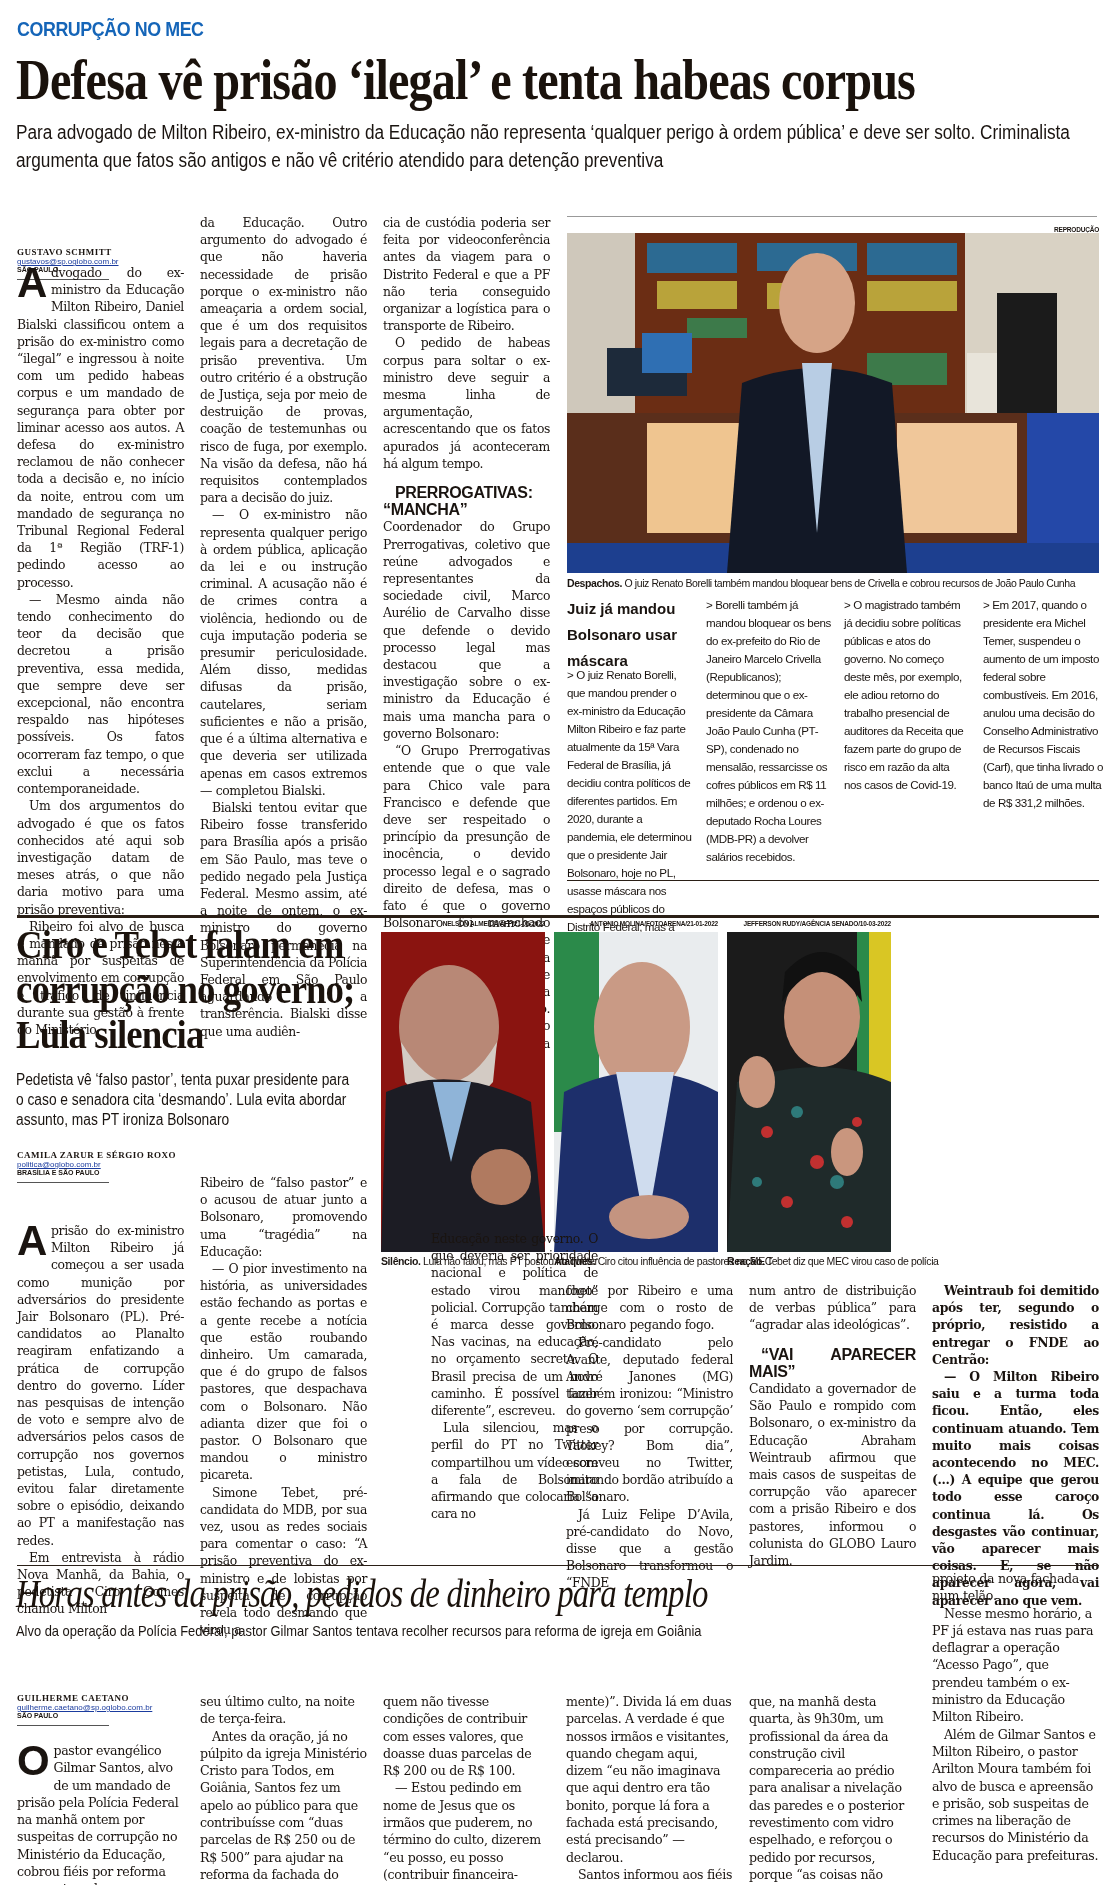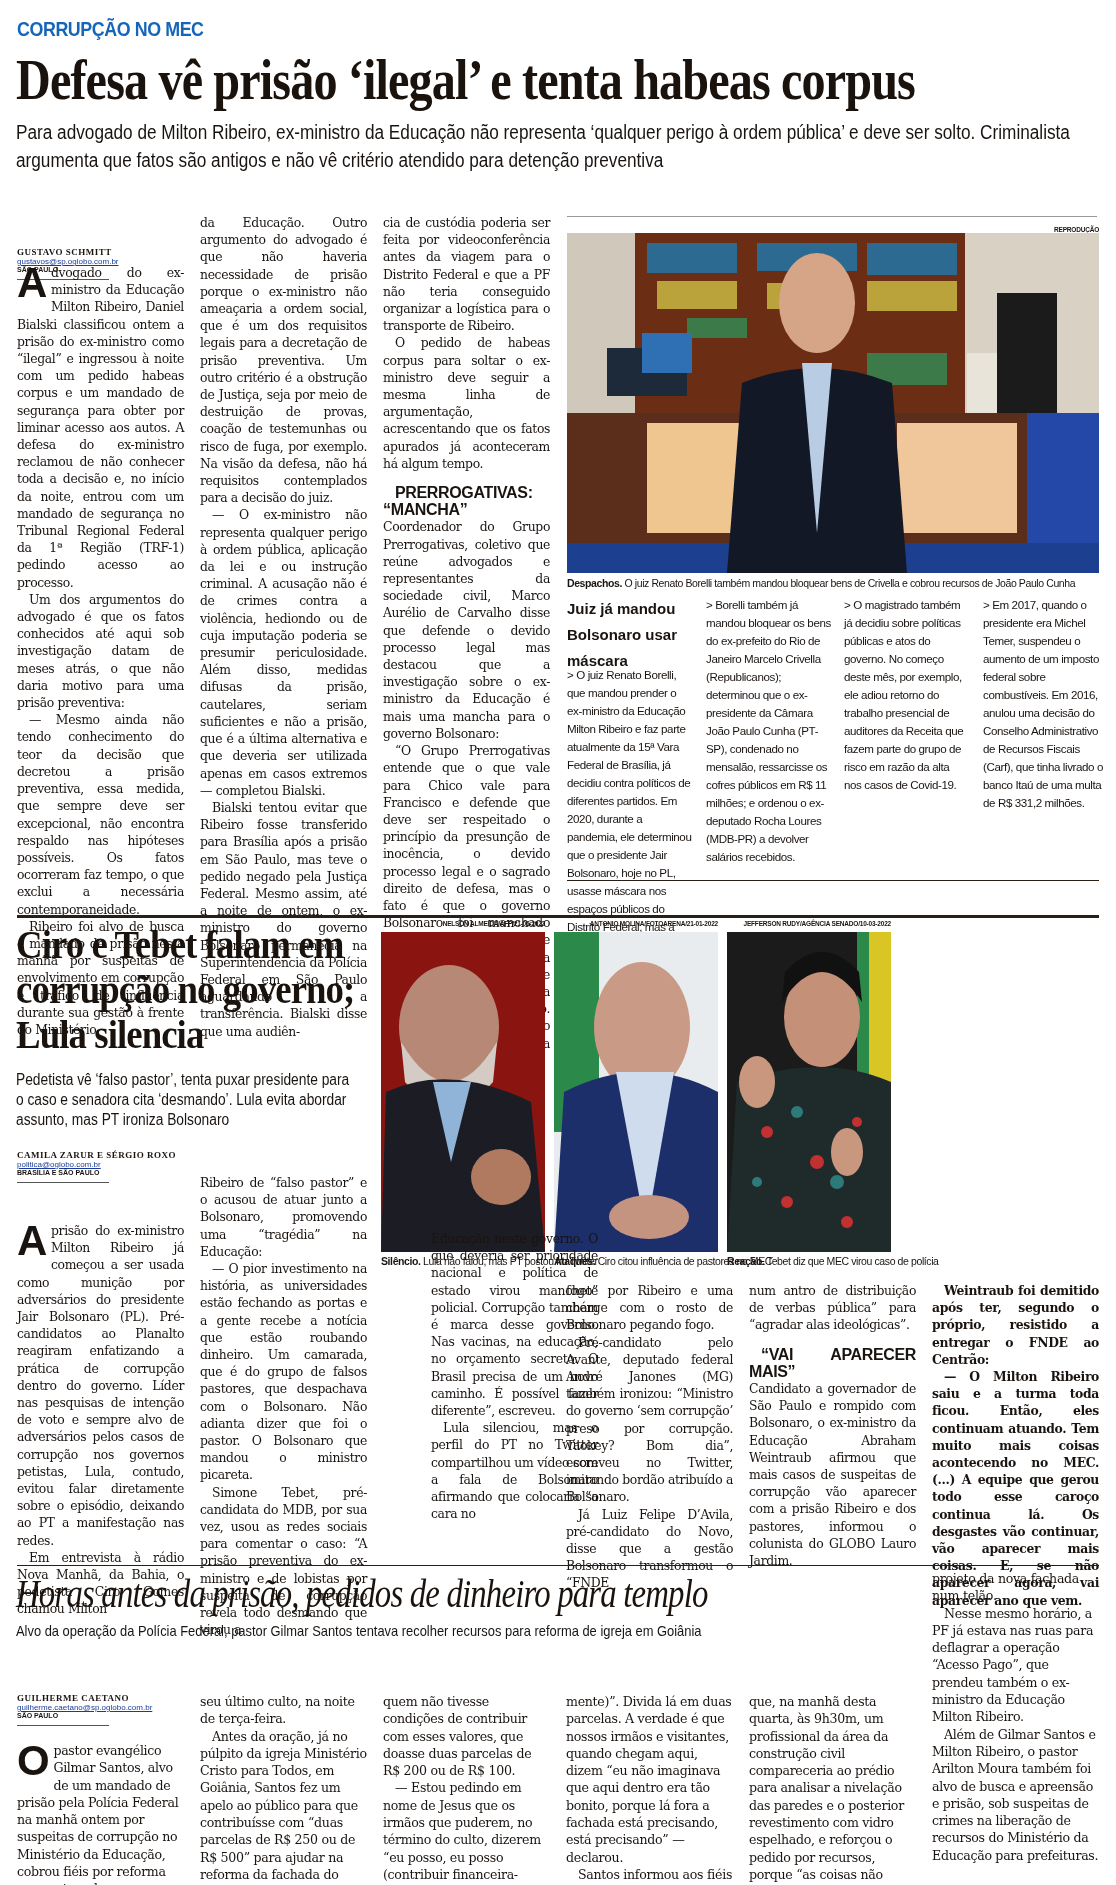--- a/index.html
+++ b/index.html
@@ -43,22 +43,22 @@
 
 <div class="abs byline" style="left:17px;top:215px;margin-top:32px;">
   <div class="name">GUSTAVO SCHMITT</div>
   <div class="mail">gustavos@sp.oglobo.com.br</div>
   <div class="place">SÃO PAULO</div>
   <hr>
 </div>
 
 <div class="abs col" style="left:17px;top:264px;width:167px;">
   <p class="noind"><span class="drop">A</span><span>dvogado do ex-ministro da Educação Milton Ribeiro, Daniel Bialski classificou ontem a prisão do ex-ministro como “ilegal” e ingressou à noite com um pedido habeas corpus e um mandado de segurança para obter por liminar acesso aos autos. A defesa do ex-ministro reclamou de não conhecer toda a decisão e, no início da noite, entrou com um mandado de segurança no Tribunal Regional Federal da 1ª Região (TRF-1) pedindo acesso ao processo.</span></p>
+  <p>— Mesmo ainda não tendo conhecimento do teor da decisão que decretou a prisão preventiva, essa medida, que sempre deve ser excepcional, não encontra respaldo nas hipóteses possíveis. Os fatos ocorreram faz tempo, o que exclui a necessária contemporaneidade.</p>
   <p>Um dos argumentos do advogado é que os fatos conhecidos até aqui sob investigação datam de meses atrás, o que não daria motivo para uma prisão preventiva:</p>
-  <p>— Mesmo ainda não tendo conhecimento do teor da decisão que decretou a prisão preventiva, essa medida, que sempre deve ser excepcional, não encontra respaldo nas hipóteses possíveis. Os fatos ocorreram faz tempo, o que exclui a necessária contemporaneidade.</p>
   <p>Ribeiro foi alvo de busca e mandado de prisão nesta manhã por suspeitas de envolvimento em corrupção e tráfico de influência durante sua gestão à frente do Ministério</p>
 </div>
 
 <div class="abs col" style="left:200px;top:214px;width:167px;">
   <p class="noind">da Educação. Outro argumento do advogado é que não haveria necessidade de prisão porque o ex-ministro não ameaçaria a ordem social, que é um dos requisitos legais para a decretação de prisão preventiva. Um outro critério é a obstrução de Justiça, seja por meio de destruição de provas, coação de testemunhas ou risco de fuga, por exemplo. Na visão da defesa, não há requisitos contemplados para a decisão do juiz.</p>
   <p>— O ex-ministro não representa qualquer perigo à ordem pública, aplicação da lei e ou instrução criminal. A acusação não é de crimes contra a violência, hediondo ou de cuja imputação poderia se presumir periculosidade. Além disso, medidas difusas da prisão, cautelares, seriam suficientes e não a prisão, que é a última alternativa e que deveria ser utilizada apenas em casos extremos — completou Bialski.</p>
   <p>Bialski tentou evitar que Ribeiro fosse transferido para Brasília após a prisão em São Paulo, mas teve o pedido negado pela Justiça Federal. Mesmo assim, até a noite de ontem, o ex-ministro do governo Bolsonaro permanecia na Superintendência da Polícia Federal em São Paulo aguardando a transferência. Bialski disse que uma audiên-</p>
 </div>
 
 <div class="abs col" style="left:383px;top:214px;width:167px;">

